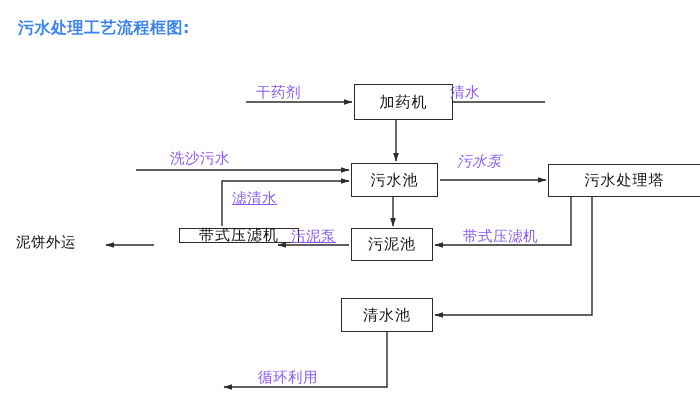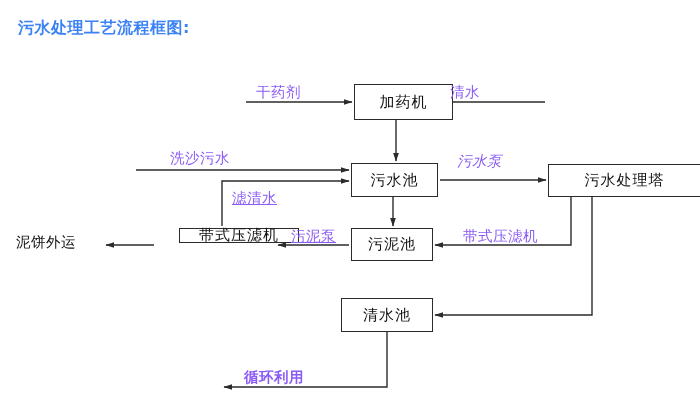--- a/index.html
+++ b/index.html
@@ -142,17 +142,17 @@
   <div class="edge-label" style="left:170px; top:149px;">洗沙污水</div>
 
   <div class="edge-label" style="left:232px; top:189px;text-decoration:underline;">滤清水</div>
 
   <div class="edge-label" style="left:457px; top:152px;font-style:italic;">污水泵</div>
 
   <div class="edge-label" style="left:291px; top:227px;text-decoration:underline;">污泥泵</div>
 
   <div class="edge-label" style="left:463px; top:227px;">带式压滤机</div>
 
-  <div class="edge-label" style="left:244px; top:368px;font-weight:bold;">循环利用</div>
+  <div class="edge-label" style="left:258px; top:368px;">循环利用</div>
 
   <div class="terminal-label" style="left:16px; top:233px;">泥饼外运</div>
 
 </div>
 
 </body></html>

